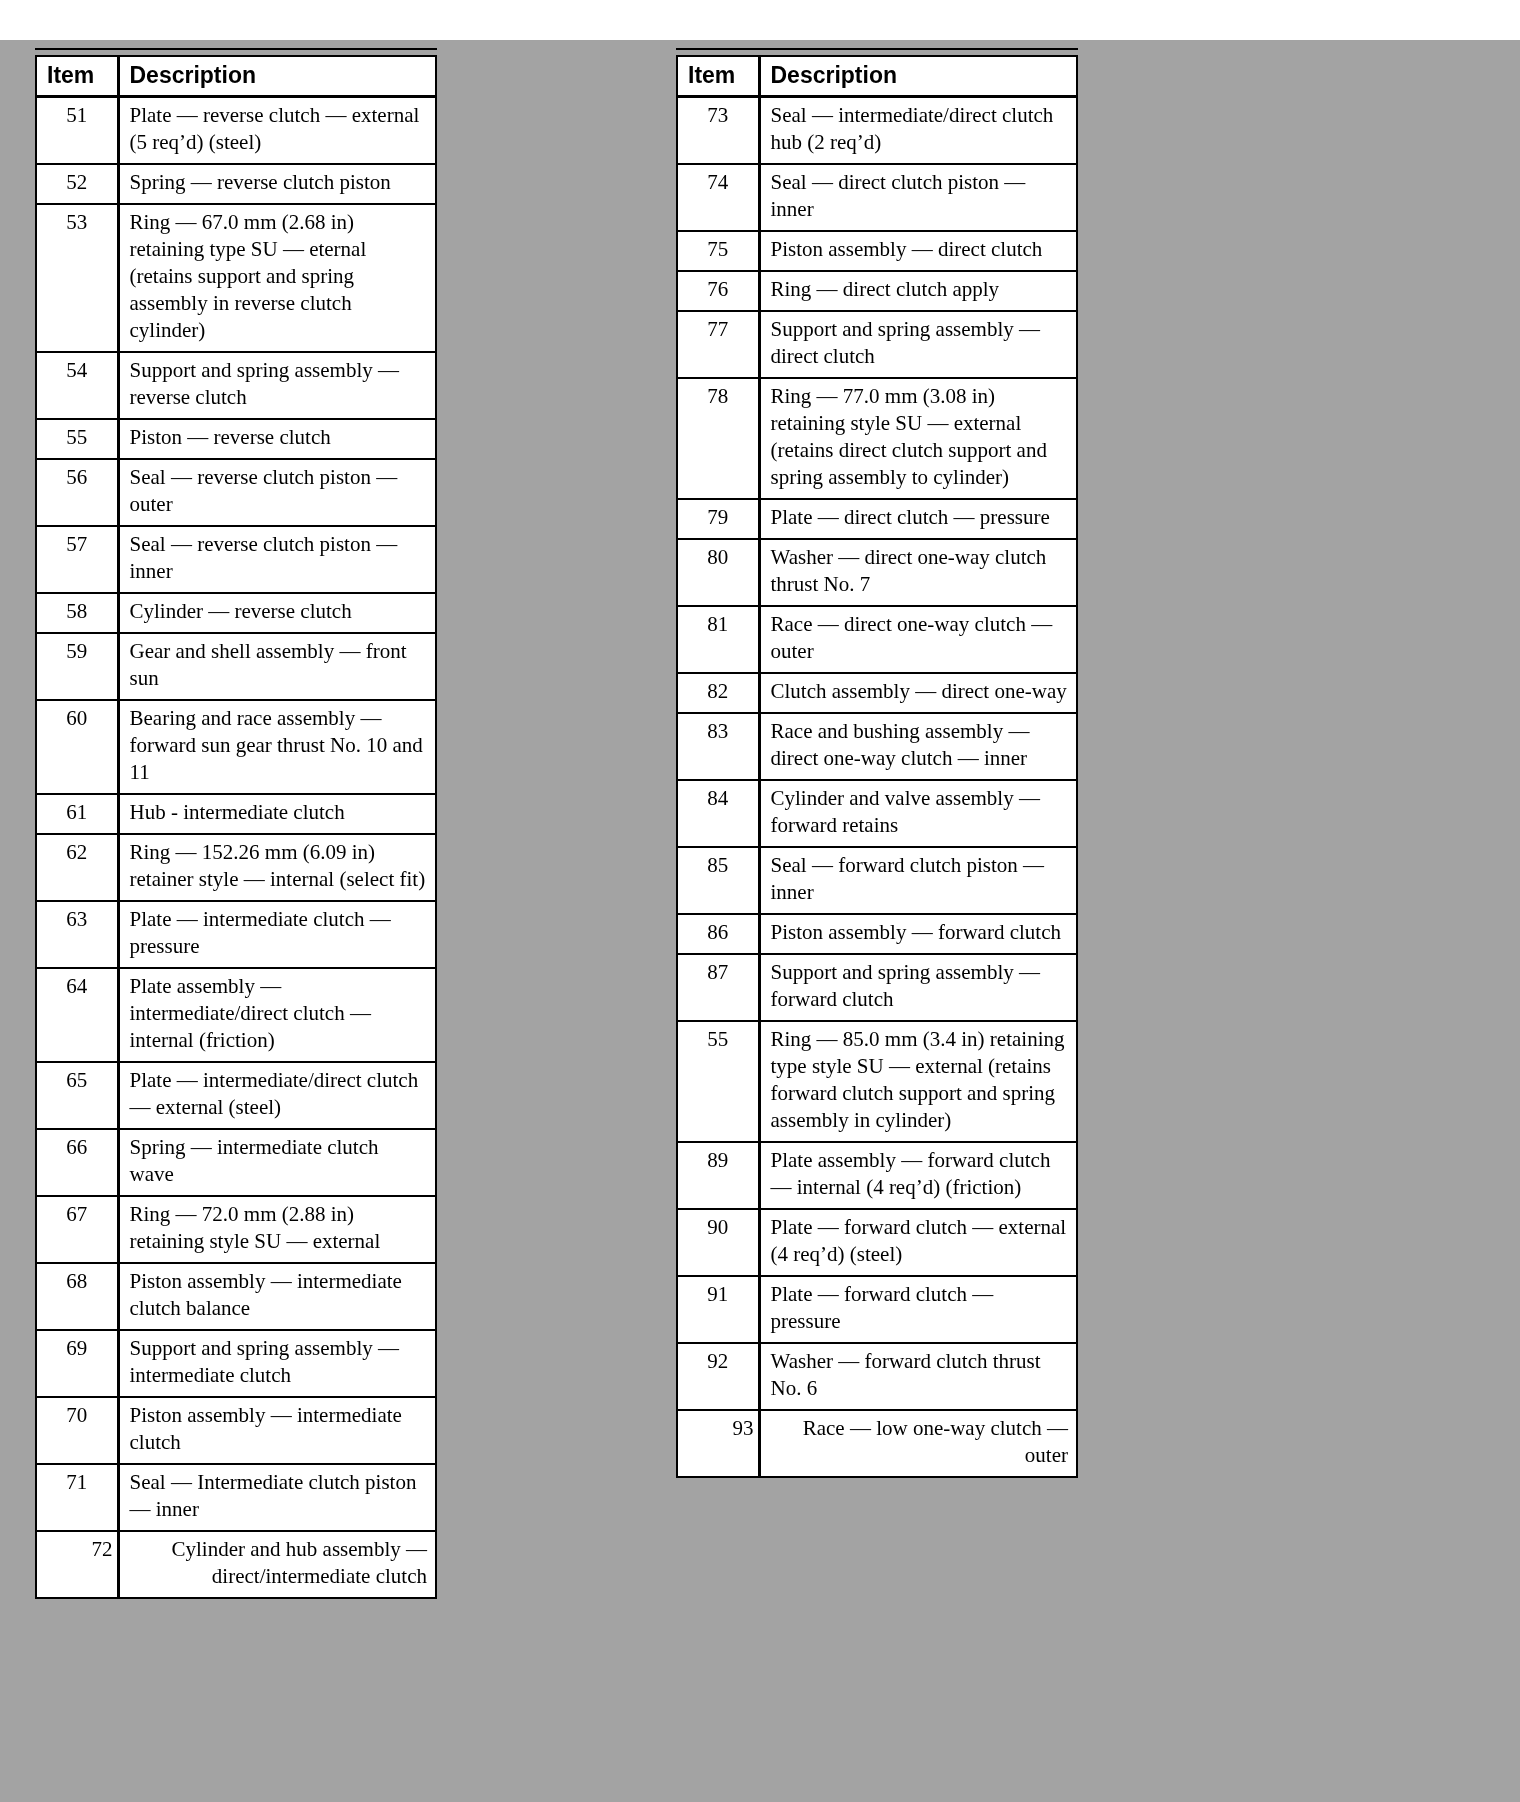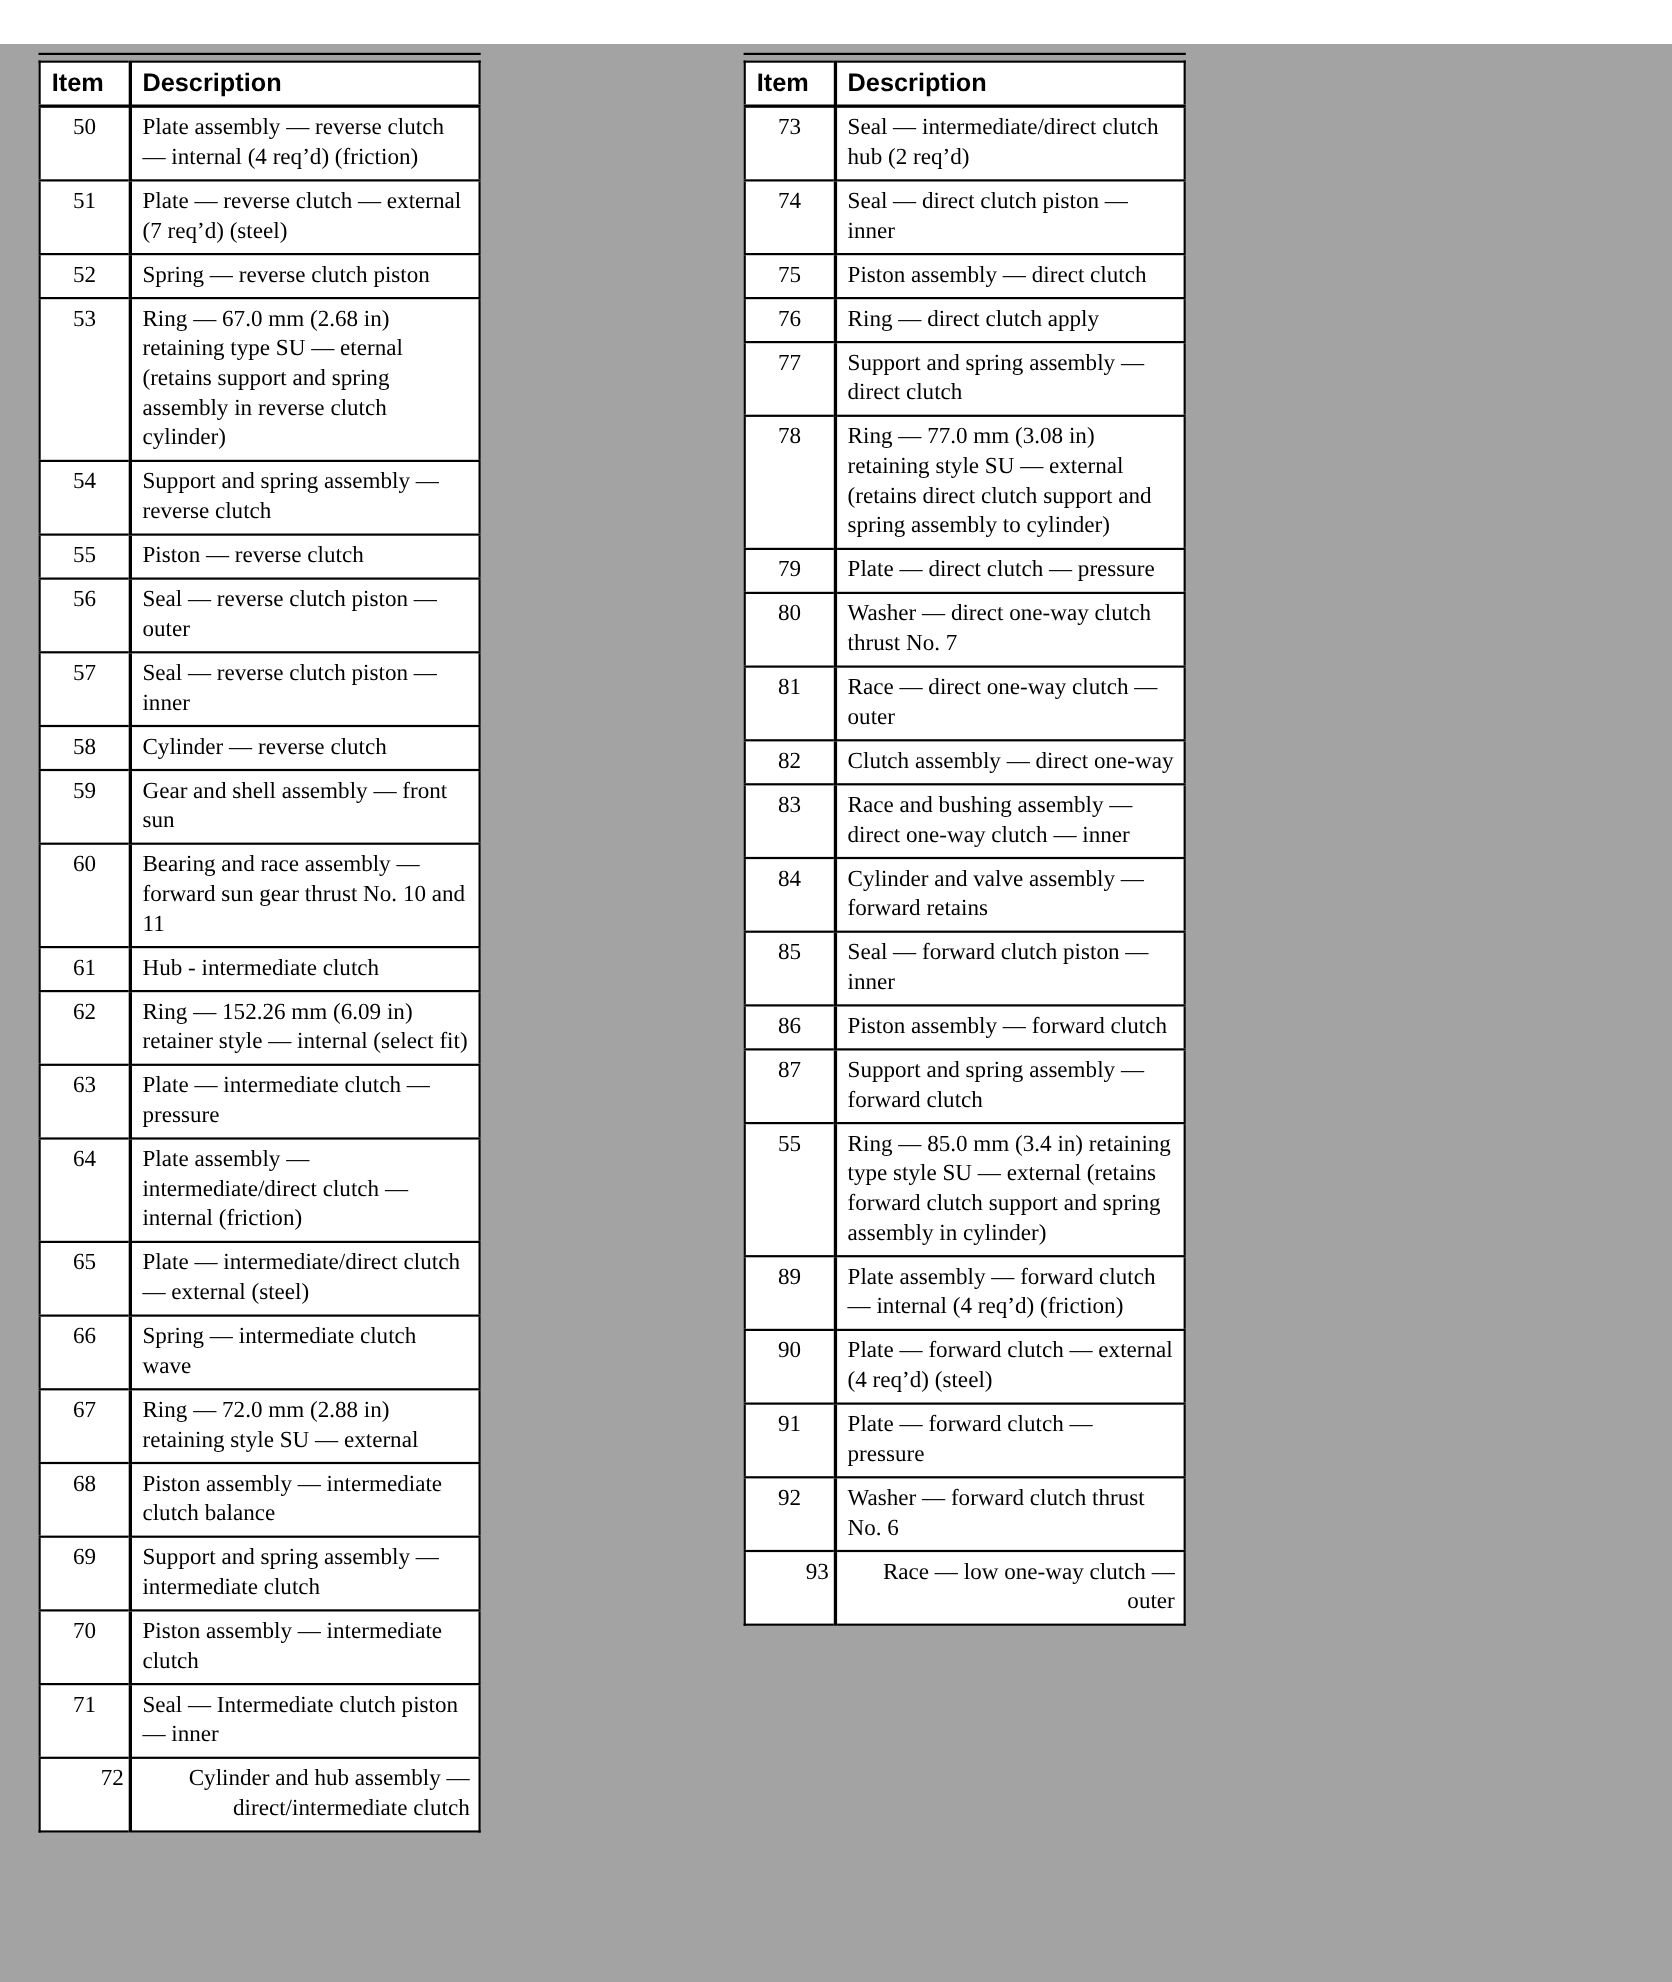--- a/index.html
+++ b/index.html
@@ -76,26 +76,22 @@
     <div class="top-rule"></div>
     <table class="parts-table">
       <thead>
         <tr>
           <th class="item-h">Item</th>
           <th class="desc-h">Description</th>
         </tr>
       </thead>
       <tbody>
           <tr>
-            <td class="item-cell">50</td>
-            <td class="desc-cell">Plate assembly — reverse clutch — internal (4 req’d) (friction)</td>
-          </tr>
-          <tr>
             <td class="item-cell">51</td>
-            <td class="desc-cell">Plate — reverse clutch — external (7 req’d) (steel)</td>
+            <td class="desc-cell">Plate — reverse clutch — external (5 req’d) (steel)</td>
           </tr>
           <tr>
             <td class="item-cell">52</td>
             <td class="desc-cell">Spring — reverse clutch piston</td>
           </tr>
           <tr>
             <td class="item-cell">53</td>
             <td class="desc-cell">Ring — 67.0 mm (2.68 in) retaining type SU — eternal (retains support and spring assembly in reverse clutch cylinder)</td>
           </tr>
           <tr>

